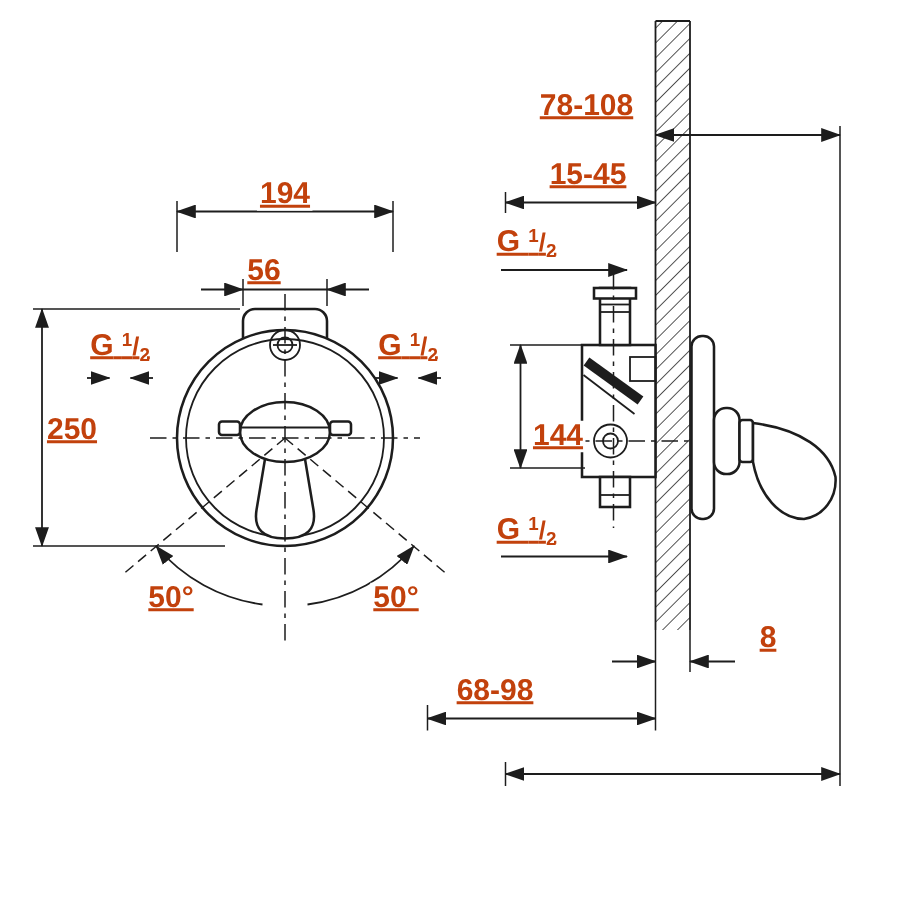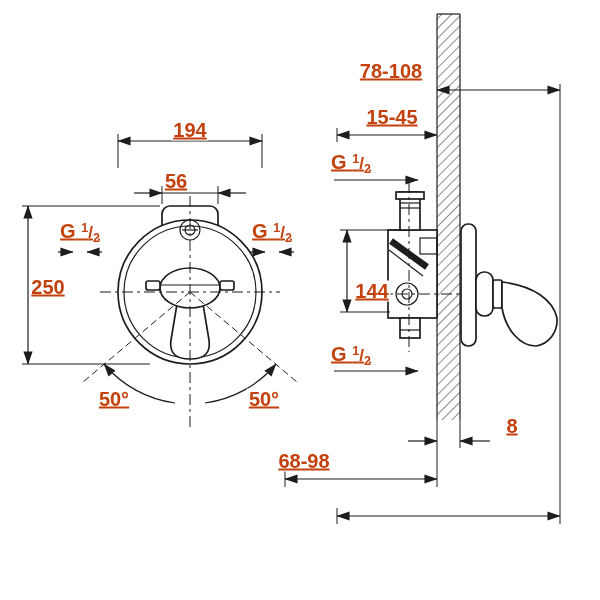--- a/index.html
+++ b/index.html
@@ -166,15 +166,15 @@
 
 <div class="lbl thread" style="left:80px;top:231px"><span>G</span>&nbsp;<span class="sup">1</span><span class="slash">/</span><span class="sub">2</span></div>
 <div class="lbl thread" style="left:272px;top:231px"><span>G</span>&nbsp;<span class="sup">1</span><span class="slash">/</span><span class="sub">2</span></div>
 
 <div class="lbl" style="left:391px;top:71px">78-108</div>
 <div class="lbl" style="left:392px;top:117px">15-45</div>
 <div class="lbl thread" style="left:351px;top:162px"><span>G</span>&nbsp;<span class="sup">1</span><span class="slash">/</span><span class="sub">2</span></div>
 <div class="lbl" style="left:372px;top:291px">144</div>
 <div class="lbl thread" style="left:351px;top:354px"><span>G</span>&nbsp;<span class="sup">1</span><span class="slash">/</span><span class="sub">2</span></div>
 <div class="lbl" style="left:512px;top:426px">8</div>
-<div class="lbl" style="left:304px;top:461px">68-98</div>
+<div class="lbl" style="left:330px;top:461px">68-98</div>
 
 </div>
 
 </body></html>

